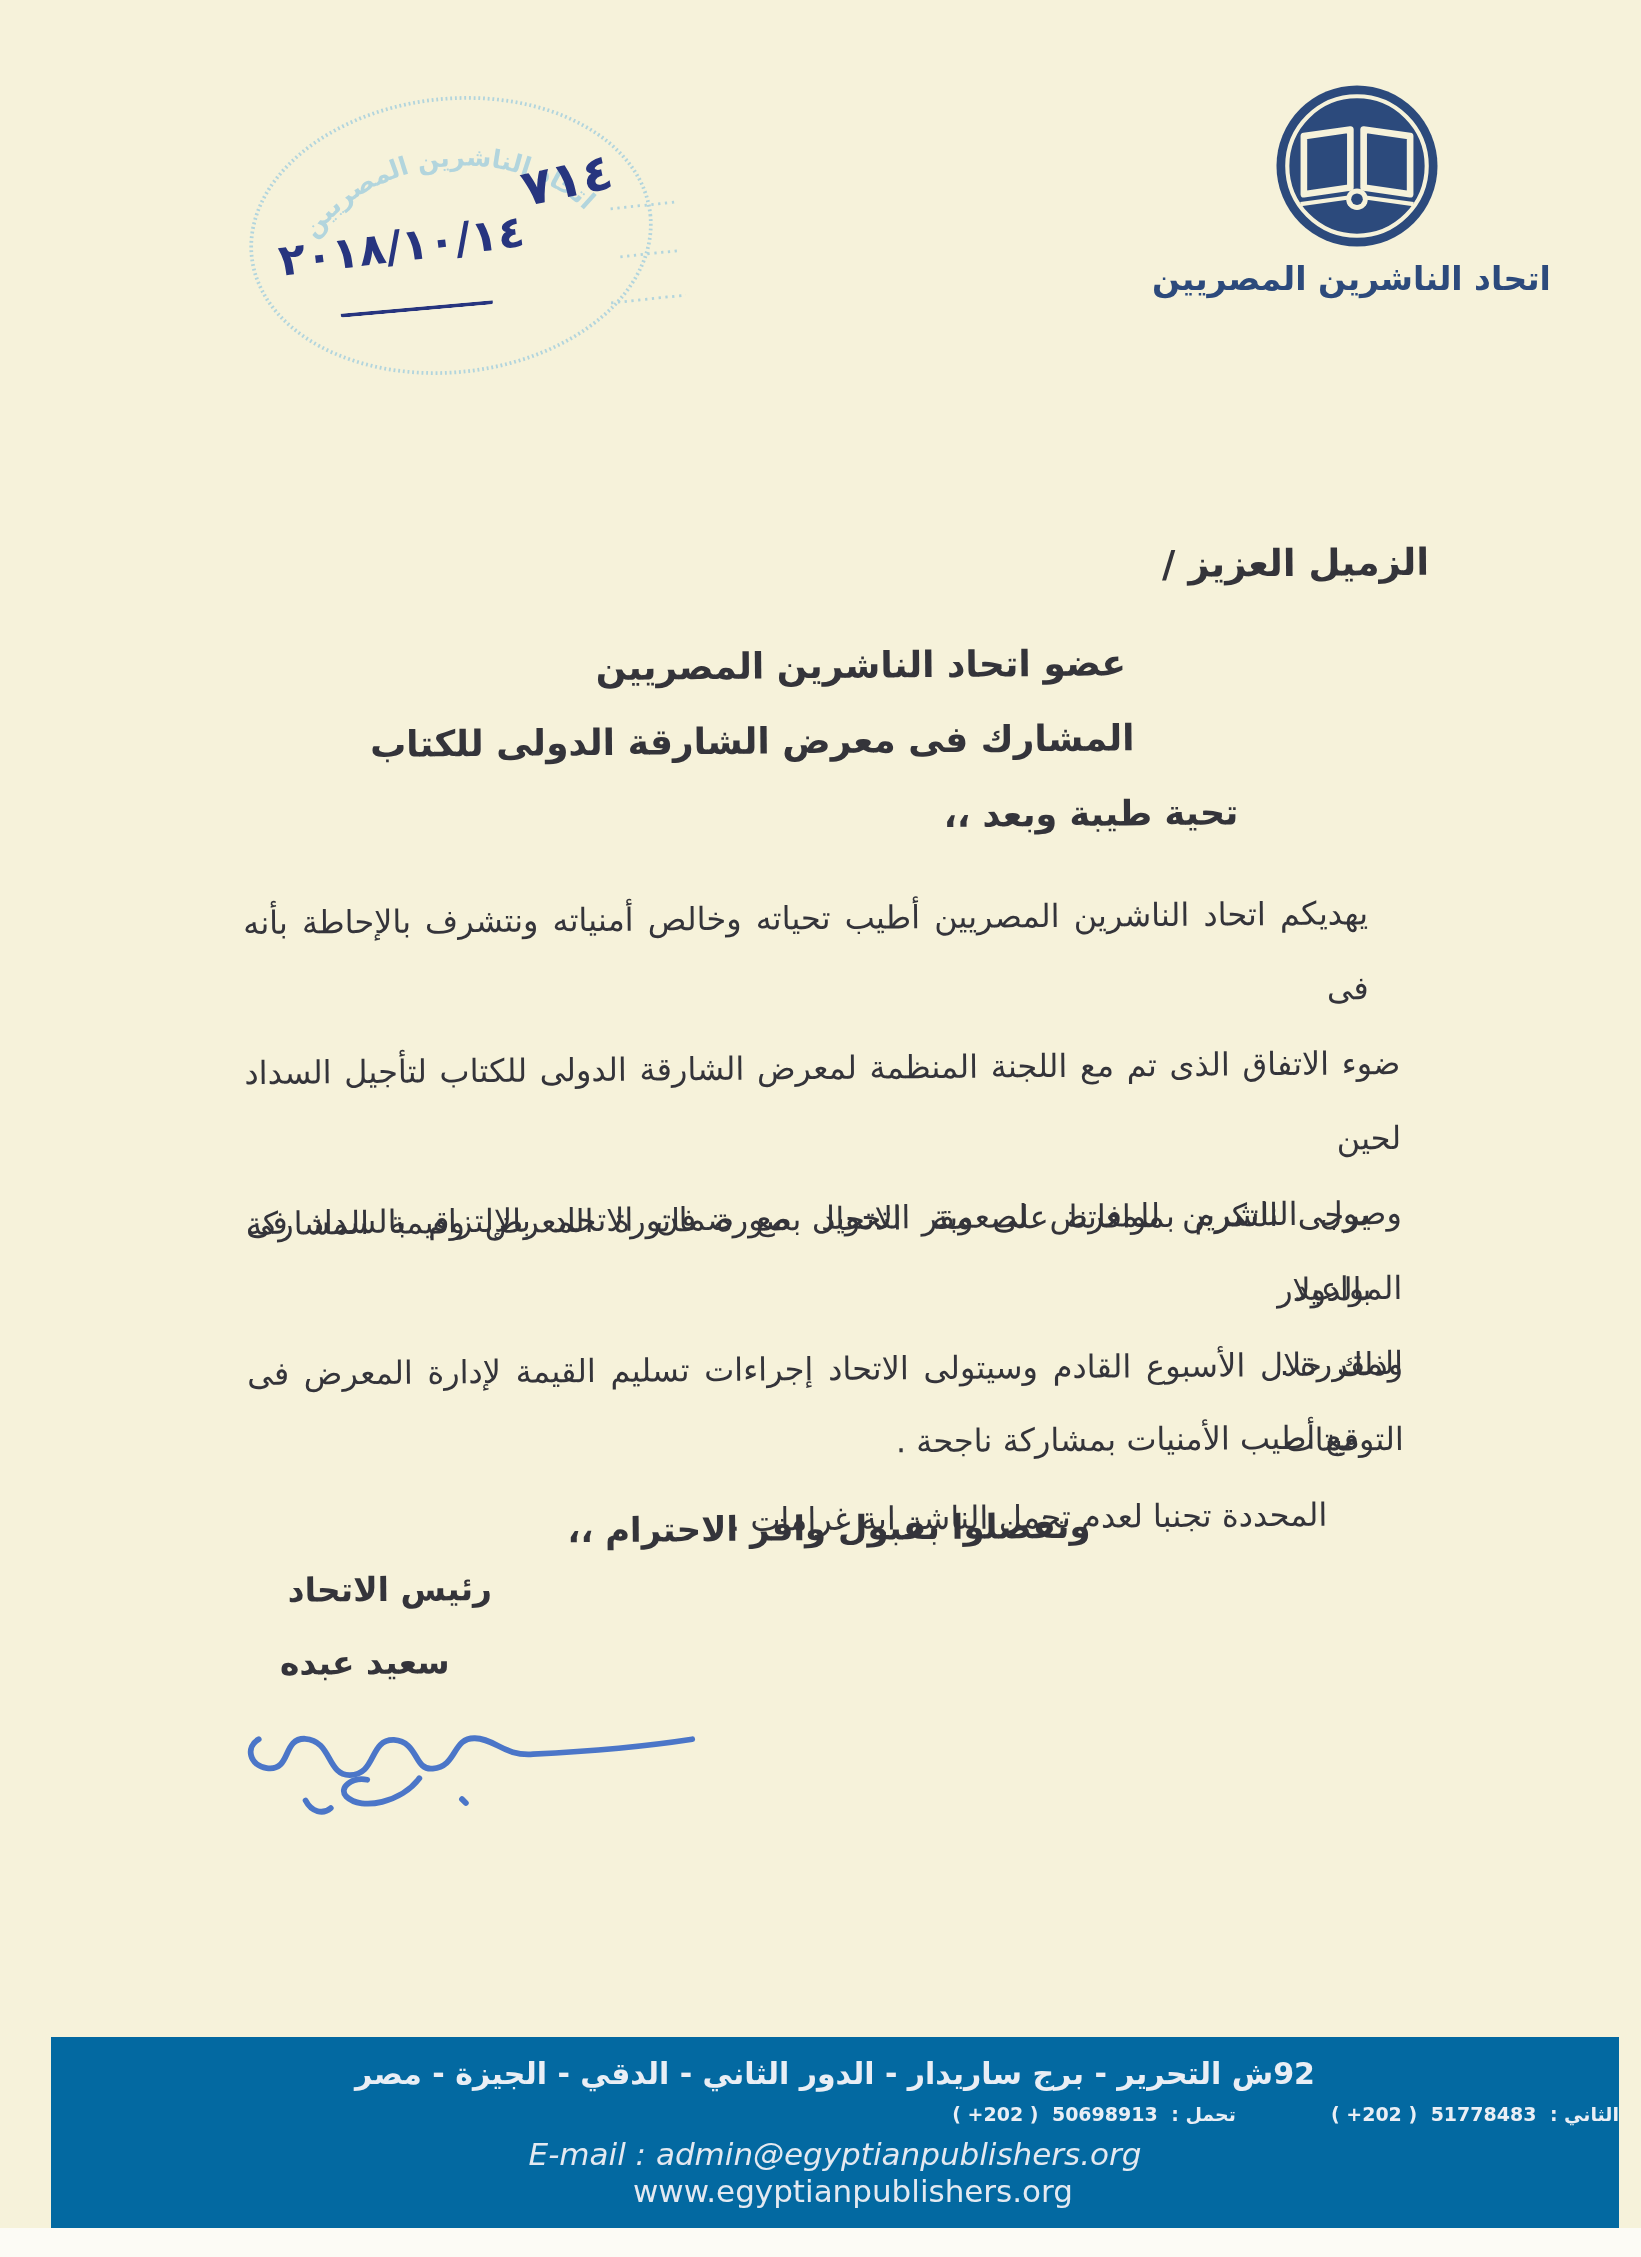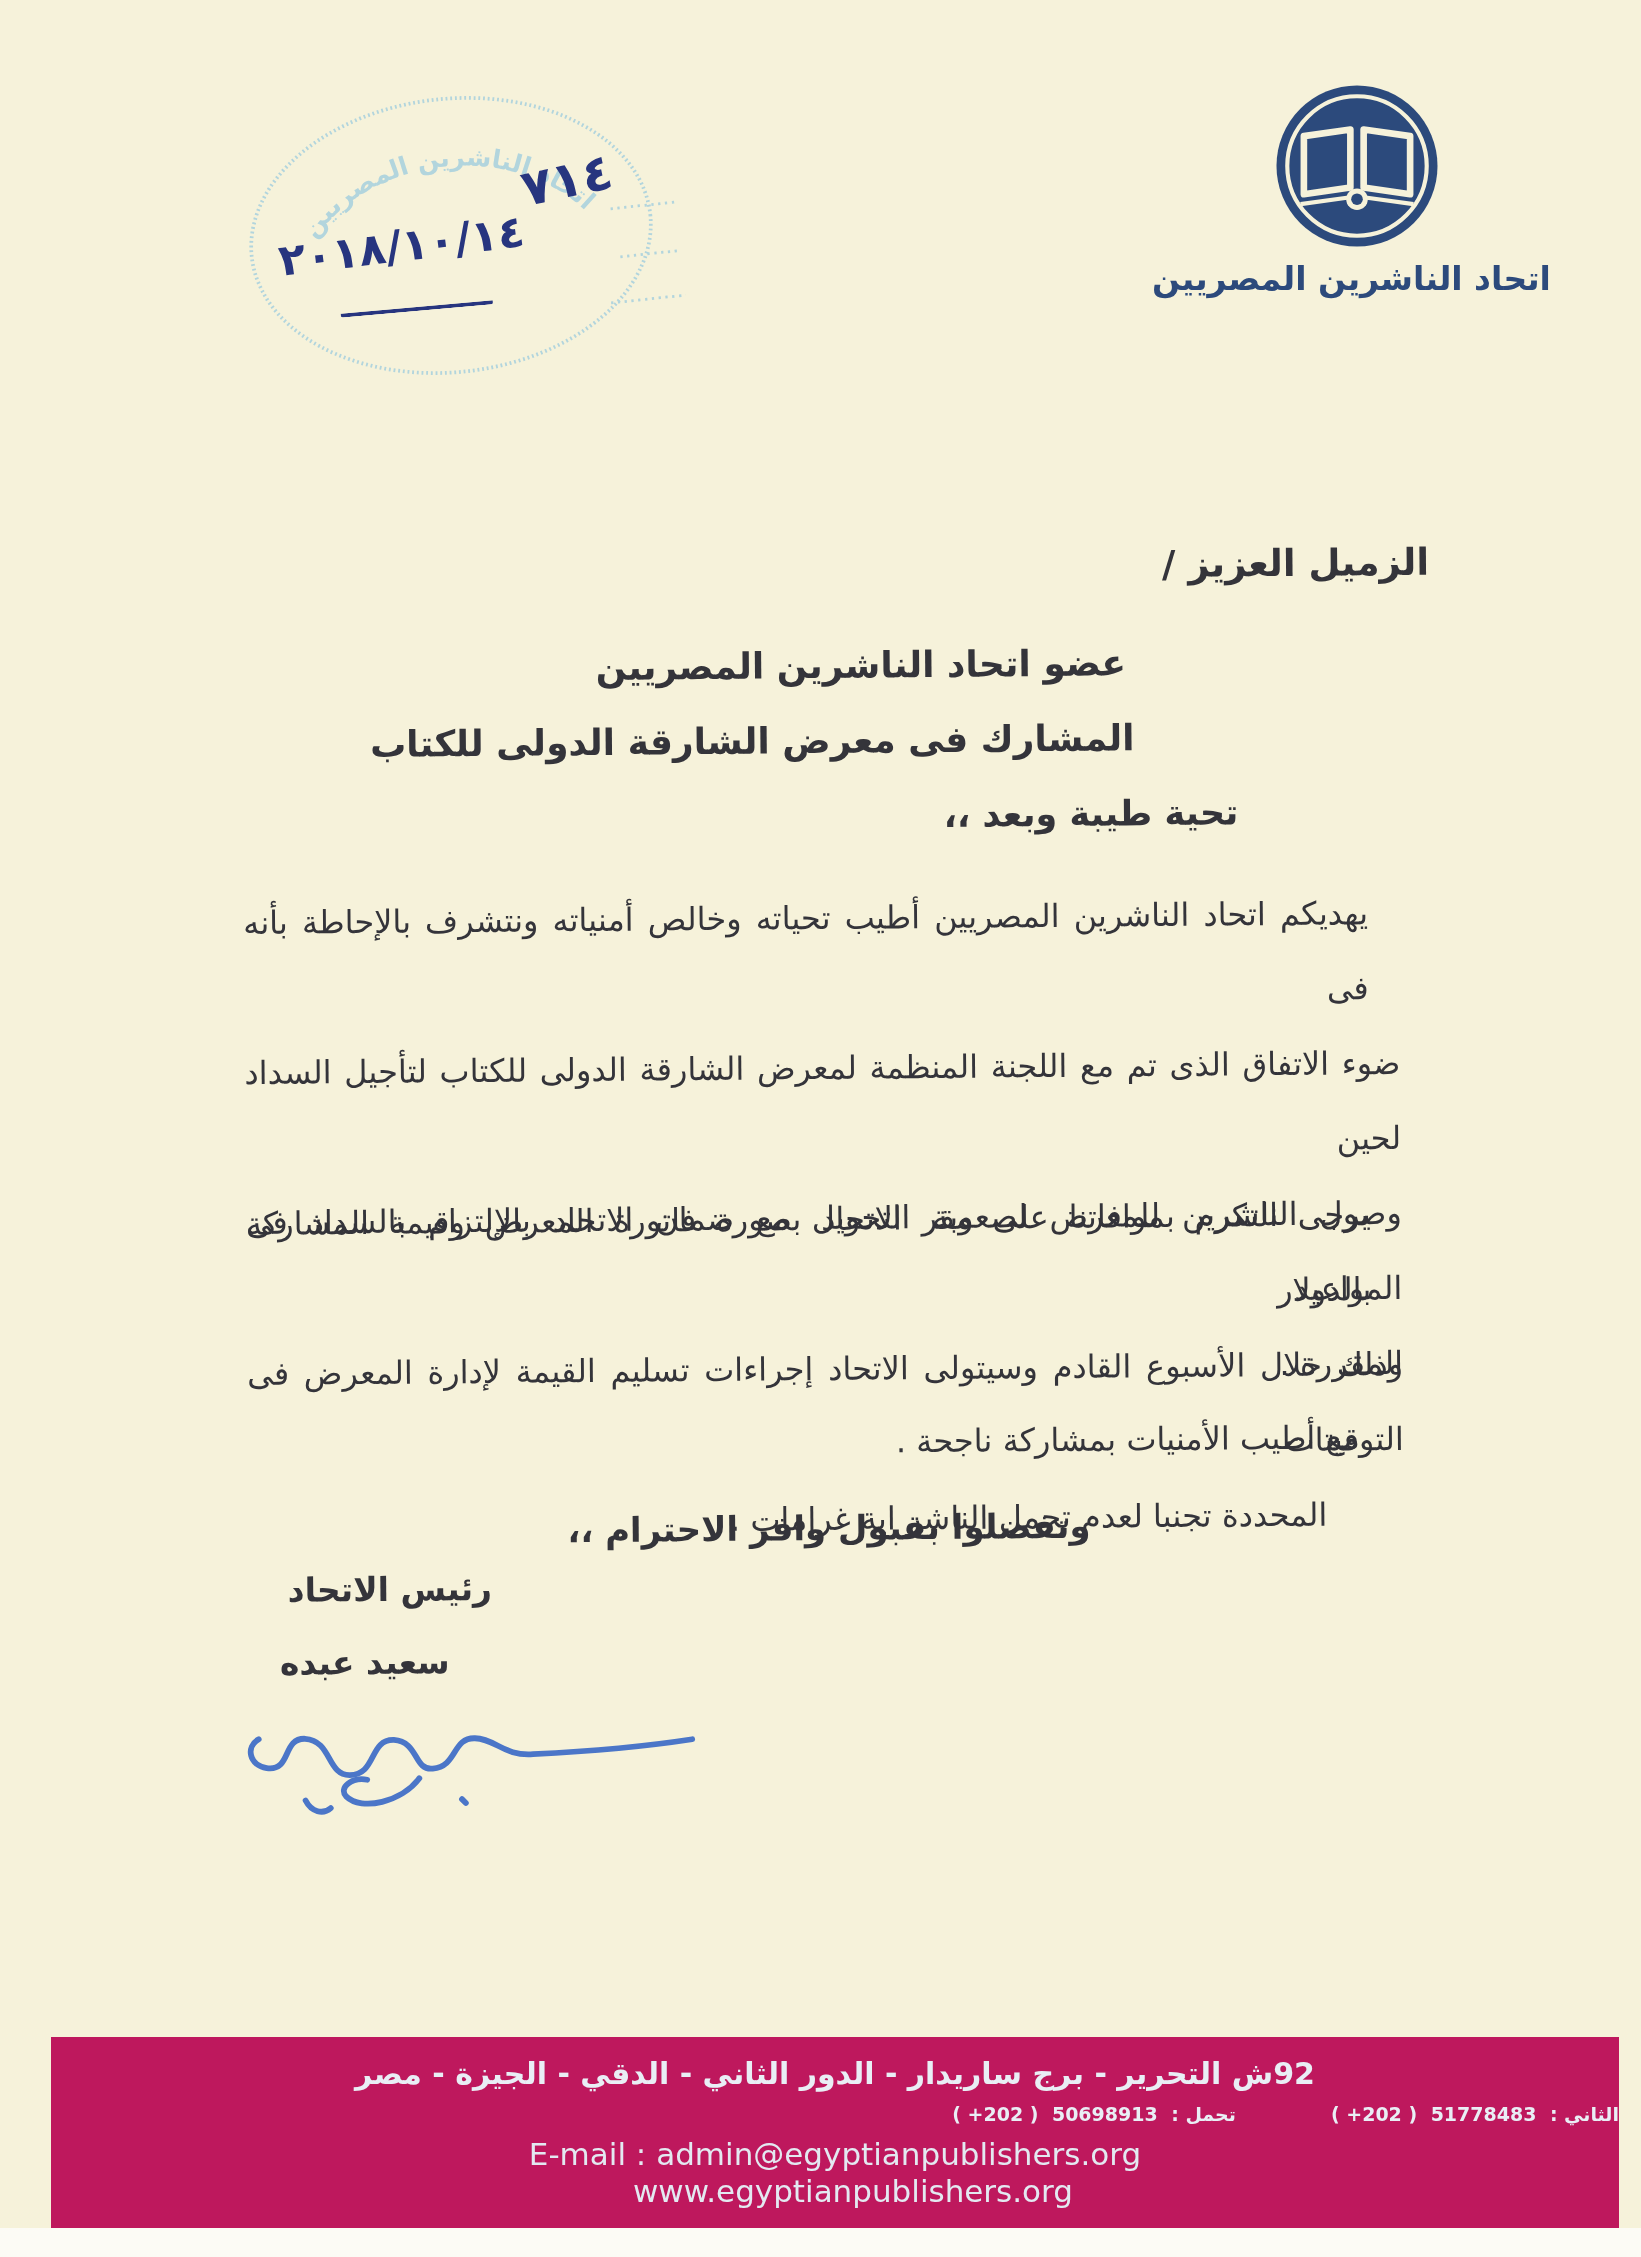--- a/index.html
+++ b/index.html
@@ -39,26 +39,26 @@
   #wishes{top:1405px;text-align:right;padding-right:44px;box-sizing:border-box;line-height:75px;}
   #para2 .line.last{padding-right:77px;}
 
   .closing{top:1508px;right:555px;font-size:34px;font-weight:700;}
   .signer-title{top:1566px;right:1154px;font-size:33px;font-weight:700;}
   .signer-name{top:1639px;right:1197px;font-size:33px;font-weight:700;}
   .signature{position:absolute;left:208px;top:1682px;width:502px;height:174px;}
 
   
   .footer{position:absolute;left:51px;top:2037px;width:1568px;height:191px;
-          background:#be185d;color:#e9eef5;text-align:center;}
+          background:#0369a1;color:#e9eef5;text-align:center;}
   .footer .addr{margin-top:17.4px;font-size:30px;font-weight:700;line-height:39px;direction:rtl;}
   .footer .phones{display:flex;direction:ltr;justify-content:flex-end;align-items:center;
                   gap:13.5px;font-size:19px;font-weight:700;line-height:42px;}
   .footer .phones .gap{width:68px;}
-  .footer .email{font-size:31px;line-height:39px;font-weight:400;color:#e3e9f1;}
+  .footer .email{font-size:31px;line-height:39px;font-weight:400;color:#e3e9f1;font-style:italic;}
   .footer .web{font-size:31px;line-height:35px;font-weight:400;color:#e3e9f1;margin-left:36px;}
   .bottom-strip{position:absolute;left:0;top:2228px;width:1641px;height:29px;background:#fcfbf5;}
 </style>
 </head>
 <body>
 
 <div id="page">
 
   <svg class="stamp" viewBox="0 0 460 330">
     <ellipse cx="230" cy="165" rx="214" ry="146" fill="none" stroke="#a7d0de" stroke-width="4" stroke-dasharray="2 3"></ellipse>

